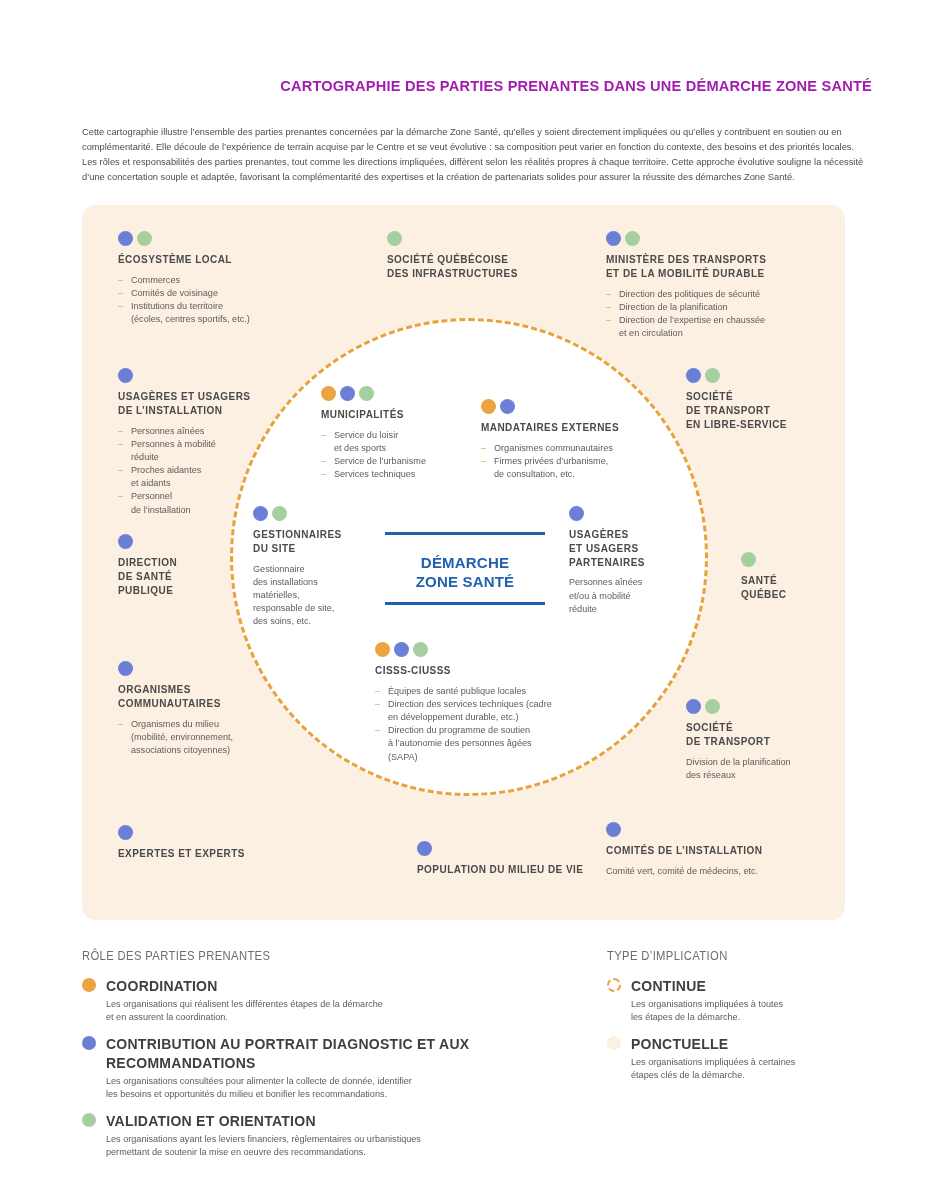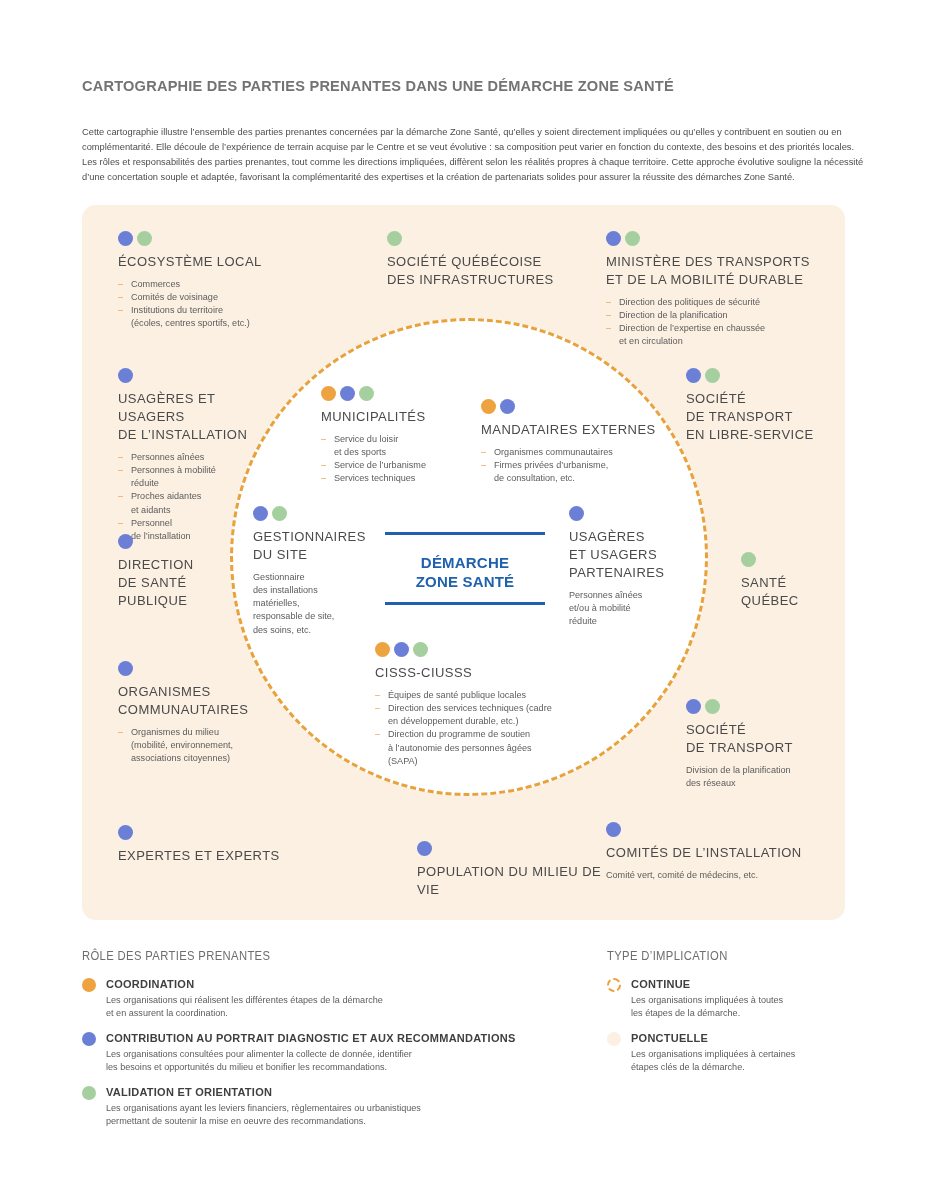--- a/index.html
+++ b/index.html
@@ -18,22 +18,23 @@
 
   
   #page-title {
     position: absolute;
     left: 82px;
     top: 78px;
     width: 790px;
     font-size: 14.6px;
     font-weight: bold;
     letter-spacing: 0.2px;
-    color: #737373;
+    color: #a21caf;
     line-height: 1.2;
+    text-align: right;
   }
   #intro-paragraph {
     position: absolute;
     left: 82px;
     top: 113px;
     width: 782px;
     font-size: 9.3px;
     line-height: 1.62;
     color: #4d4d4d;
     text-align: left;
@@ -76,22 +77,22 @@
     width: 15px;
     height: 15px;
     border-radius: 50%;
     display: block;
   }
   .dot.coordination { background: #eda33f; }
   .dot.contribution { background: #6b7fd7; }
   .dot.validation   { background: #a5cf9e; }
 
   .node-title {
-    font-size: 13px;
-    font-weight: normal;
+    font-size: 10px;
+    font-weight: bold;
     letter-spacing: 0.45px;
     color: #4a4a4a;
     line-height: 1.38;
     text-transform: uppercase;
     white-space: pre-line;
   }
   .node-note {
     font-size: 9.1px;
     line-height: 1.45;
     color: #5c5c5c;
@@ -178,21 +179,21 @@
     height: 14px;
     border-radius: 50%;
     box-sizing: border-box;
   }
   .legend-marker.coordination { background: #eda33f; }
   .legend-marker.contribution { background: #6b7fd7; }
   .legend-marker.validation   { background: #a5cf9e; }
   .legend-marker.continue     { background: #ffffff; border: 2px dashed #e9a23b; }
   .legend-marker.ponctuelle   { background: #fbf0e2; }
   .legend-item-title {
-    font-size: 11px;
+    font-size: 14px;
     font-weight: bold;
     color: #3f3f3f;
     letter-spacing: 0.25px;
     line-height: 1.35;
     text-transform: uppercase;
   }
   .legend-item-desc {
     font-size: 9.1px;
     color: #5c5c5c;
     line-height: 1.45;

